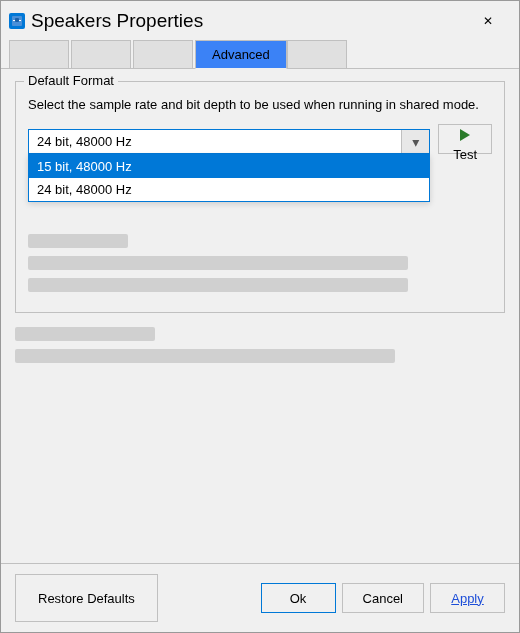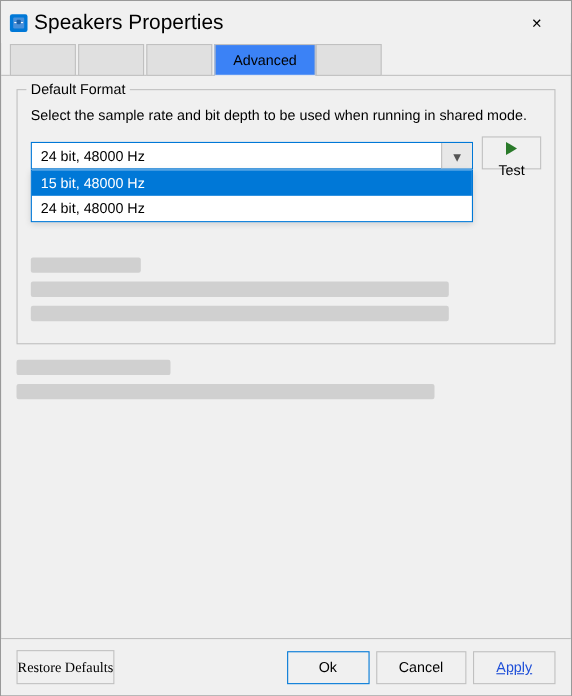--- a/index.html
+++ b/index.html
@@ -199,27 +199,26 @@
     }
     .footer {
       border-top: 1px solid #c0c0c0;
       padding: 10px 14px;
       display: flex;
       align-items: center;
       background: #f0f0f0;
       flex-shrink: 0;
     }
     .restore-btn {
-      padding: 5px 0;
-      background: #f0f0f0;
-      border: 1px solid #c0c0c0;
-      cursor: pointer;
-      font-size: 13px;
-      height: 31px;
-      font-family: Liberation Serif, serif;
+      padding: 5px 22px;
+      background: #f0f0f0;
+      border: 1px solid #c0c0c0;
+      cursor: pointer;
+      font-size: 13px;
+      height: 48px;
     }
     .footer-right {
       margin-left: auto;
       display: flex;
       gap: 6px;
     }
     .footer-btn {
       padding: 5px 20px;
       background: #f0f0f0;
       border: 1px solid #c0c0c0;

